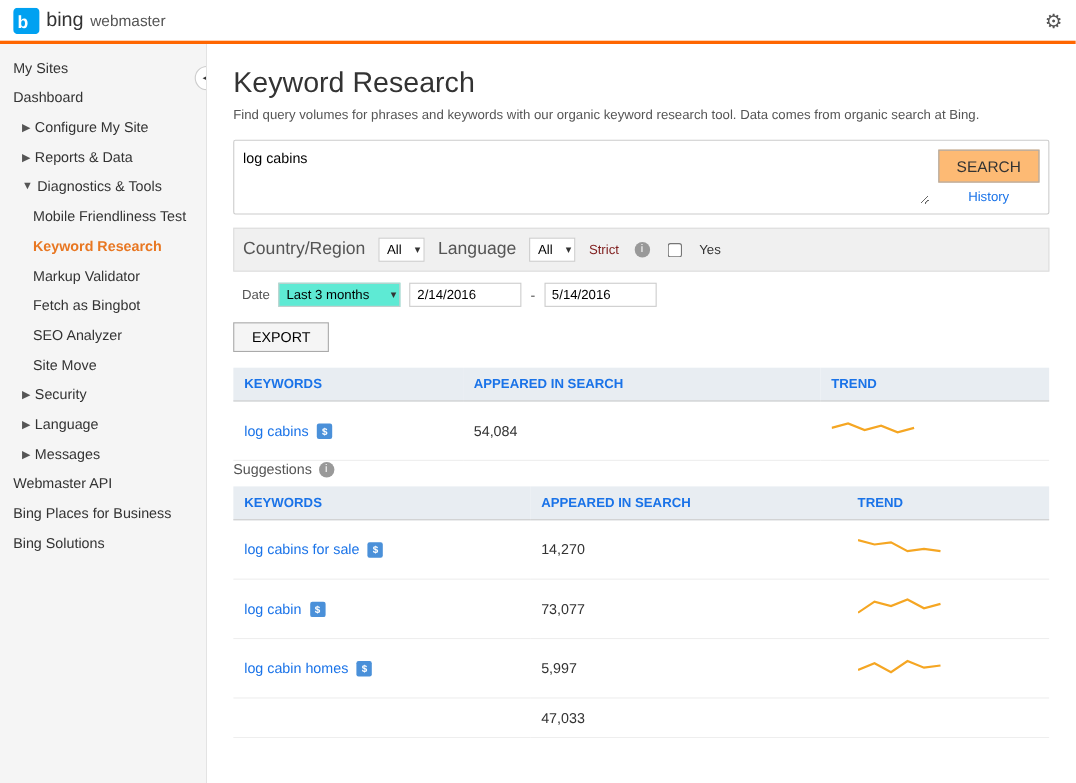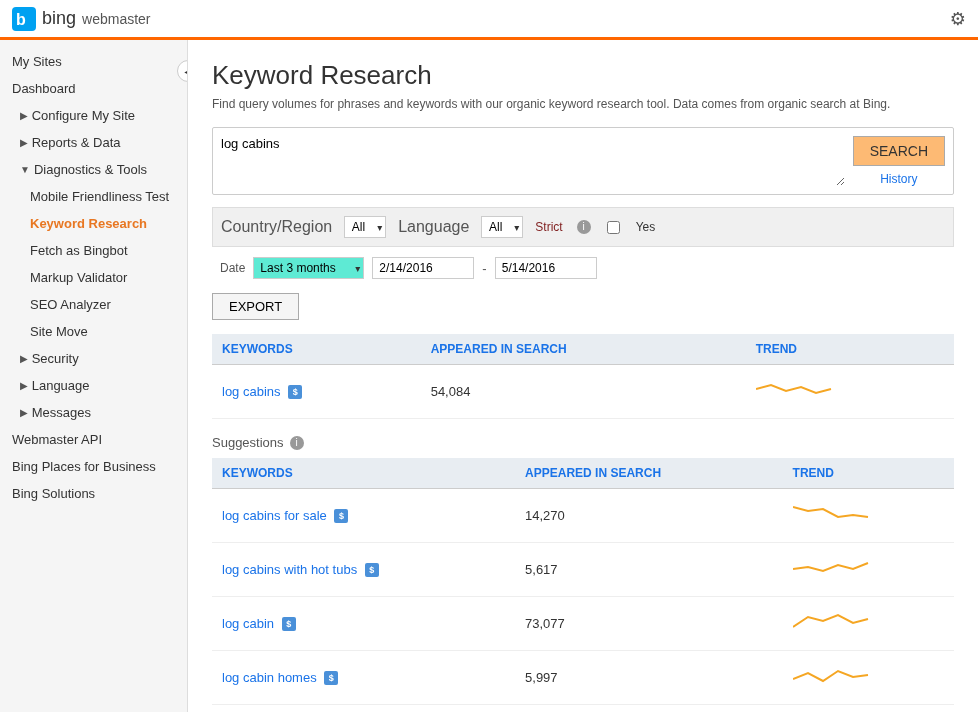--- a/index.html
+++ b/index.html
@@ -190,21 +190,20 @@
       padding: 5px 16px;
       font-size: 13px;
       cursor: pointer;
       margin-bottom: 14px;
     }
 
     
     .results-table {
       width: 100%;
       border-collapse: collapse;
-      margin-bottom: 16px;
     }
     .results-table th {
       text-align: left;
       padding: 8px 10px;
       background: #e8edf2;
       color: #1a73e8;
       font-size: 12px;
       font-weight: bold;
       border-bottom: 1px solid #ccc;
       text-transform: uppercase;
@@ -306,25 +305,25 @@
 
     <div class="sidebar-item indent2">
       <span>Mobile Friendliness Test</span>
     </div>
 
     <div class="sidebar-item indent2 active">
       <span>Keyword Research</span>
     </div>
 
     <div class="sidebar-item indent2">
+      <span>Markup Validator</span>
+    </div>
+
+    <div class="sidebar-item indent2">
       <span>Fetch as Bingbot</span>
-    </div>
-
-    <div class="sidebar-item indent2">
-      <span>Markup Validator</span>
     </div>
 
     <div class="sidebar-item indent2">
       <span>SEO Analyzer</span>
     </div>
 
 
     <div class="sidebar-item indent2">
       <span>Site Move</span>
     </div>
@@ -452,30 +451,20 @@
         </thead>
         <tbody id="sugg-table-body">
         <tr>
     <td>
       <a class="kw-link">log cabins for sale</a>
       <span class="dollar-icon">$</span>
     </td>
     <td>14,270</td>
     <td><svg class="trend-svg" viewBox="0 0 80 30" xmlns="http://www.w3.org/2000/svg">
       <polyline points="0,8 15,12 30,10 45,18 60,16 75,18" fill="none" stroke="#f5a623" stroke-width="2"></polyline>
-    </svg></td>
-  </tr>
-            <tr>
-    <td>
-      <a class="kw-link">log cabins with hot tubs</a>
-      <span class="dollar-icon">$</span>
-    </td>
-    <td>5,617</td>
-    <td><svg class="trend-svg" viewBox="0 0 80 30" xmlns="http://www.w3.org/2000/svg">
-      <polyline points="0,16 15,14 30,18 45,12 60,16 75,10" fill="none" stroke="#f5a623" stroke-width="2"></polyline>
     </svg></td>
   </tr>
             <tr>
     <td>
       <a class="kw-link">log cabin</a>
       <span class="dollar-icon">$</span>
     </td>
     <td>73,077</td>
     <td><svg class="trend-svg" viewBox="0 0 80 30" xmlns="http://www.w3.org/2000/svg">
       <polyline points="0,20 15,10 30,14 45,8 60,16 75,12" fill="none" stroke="#f5a623" stroke-width="2"></polyline>

